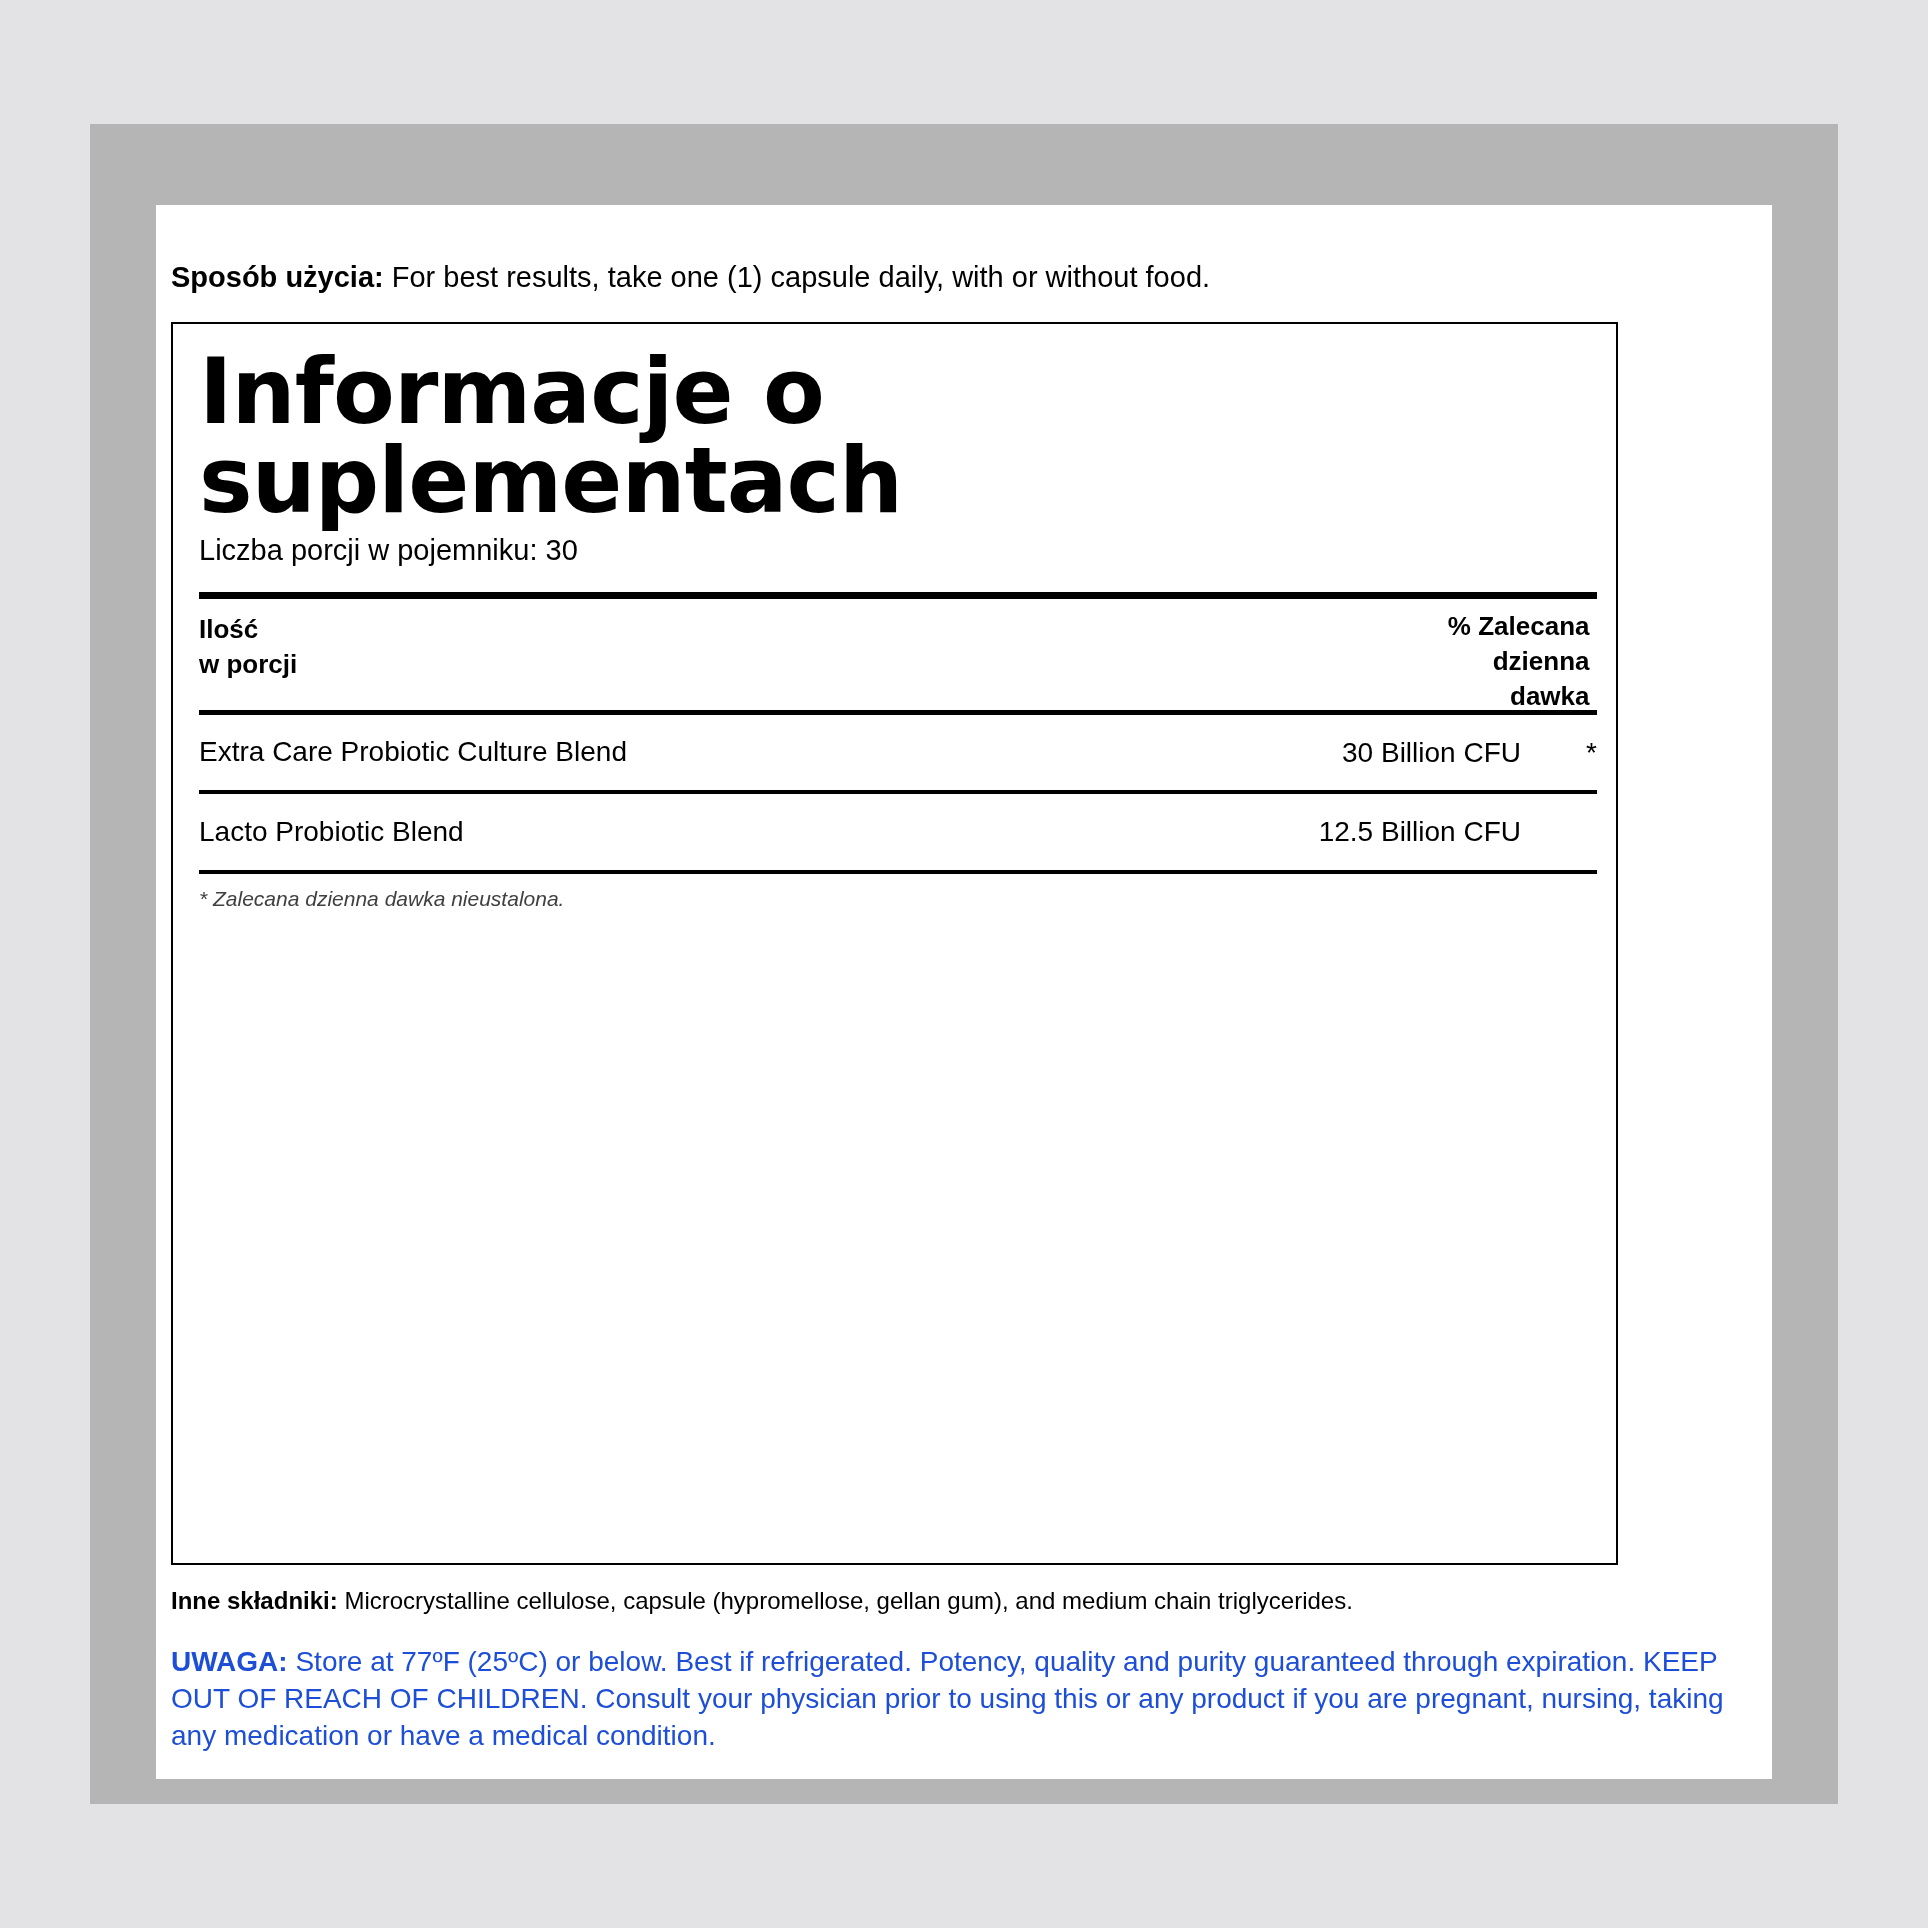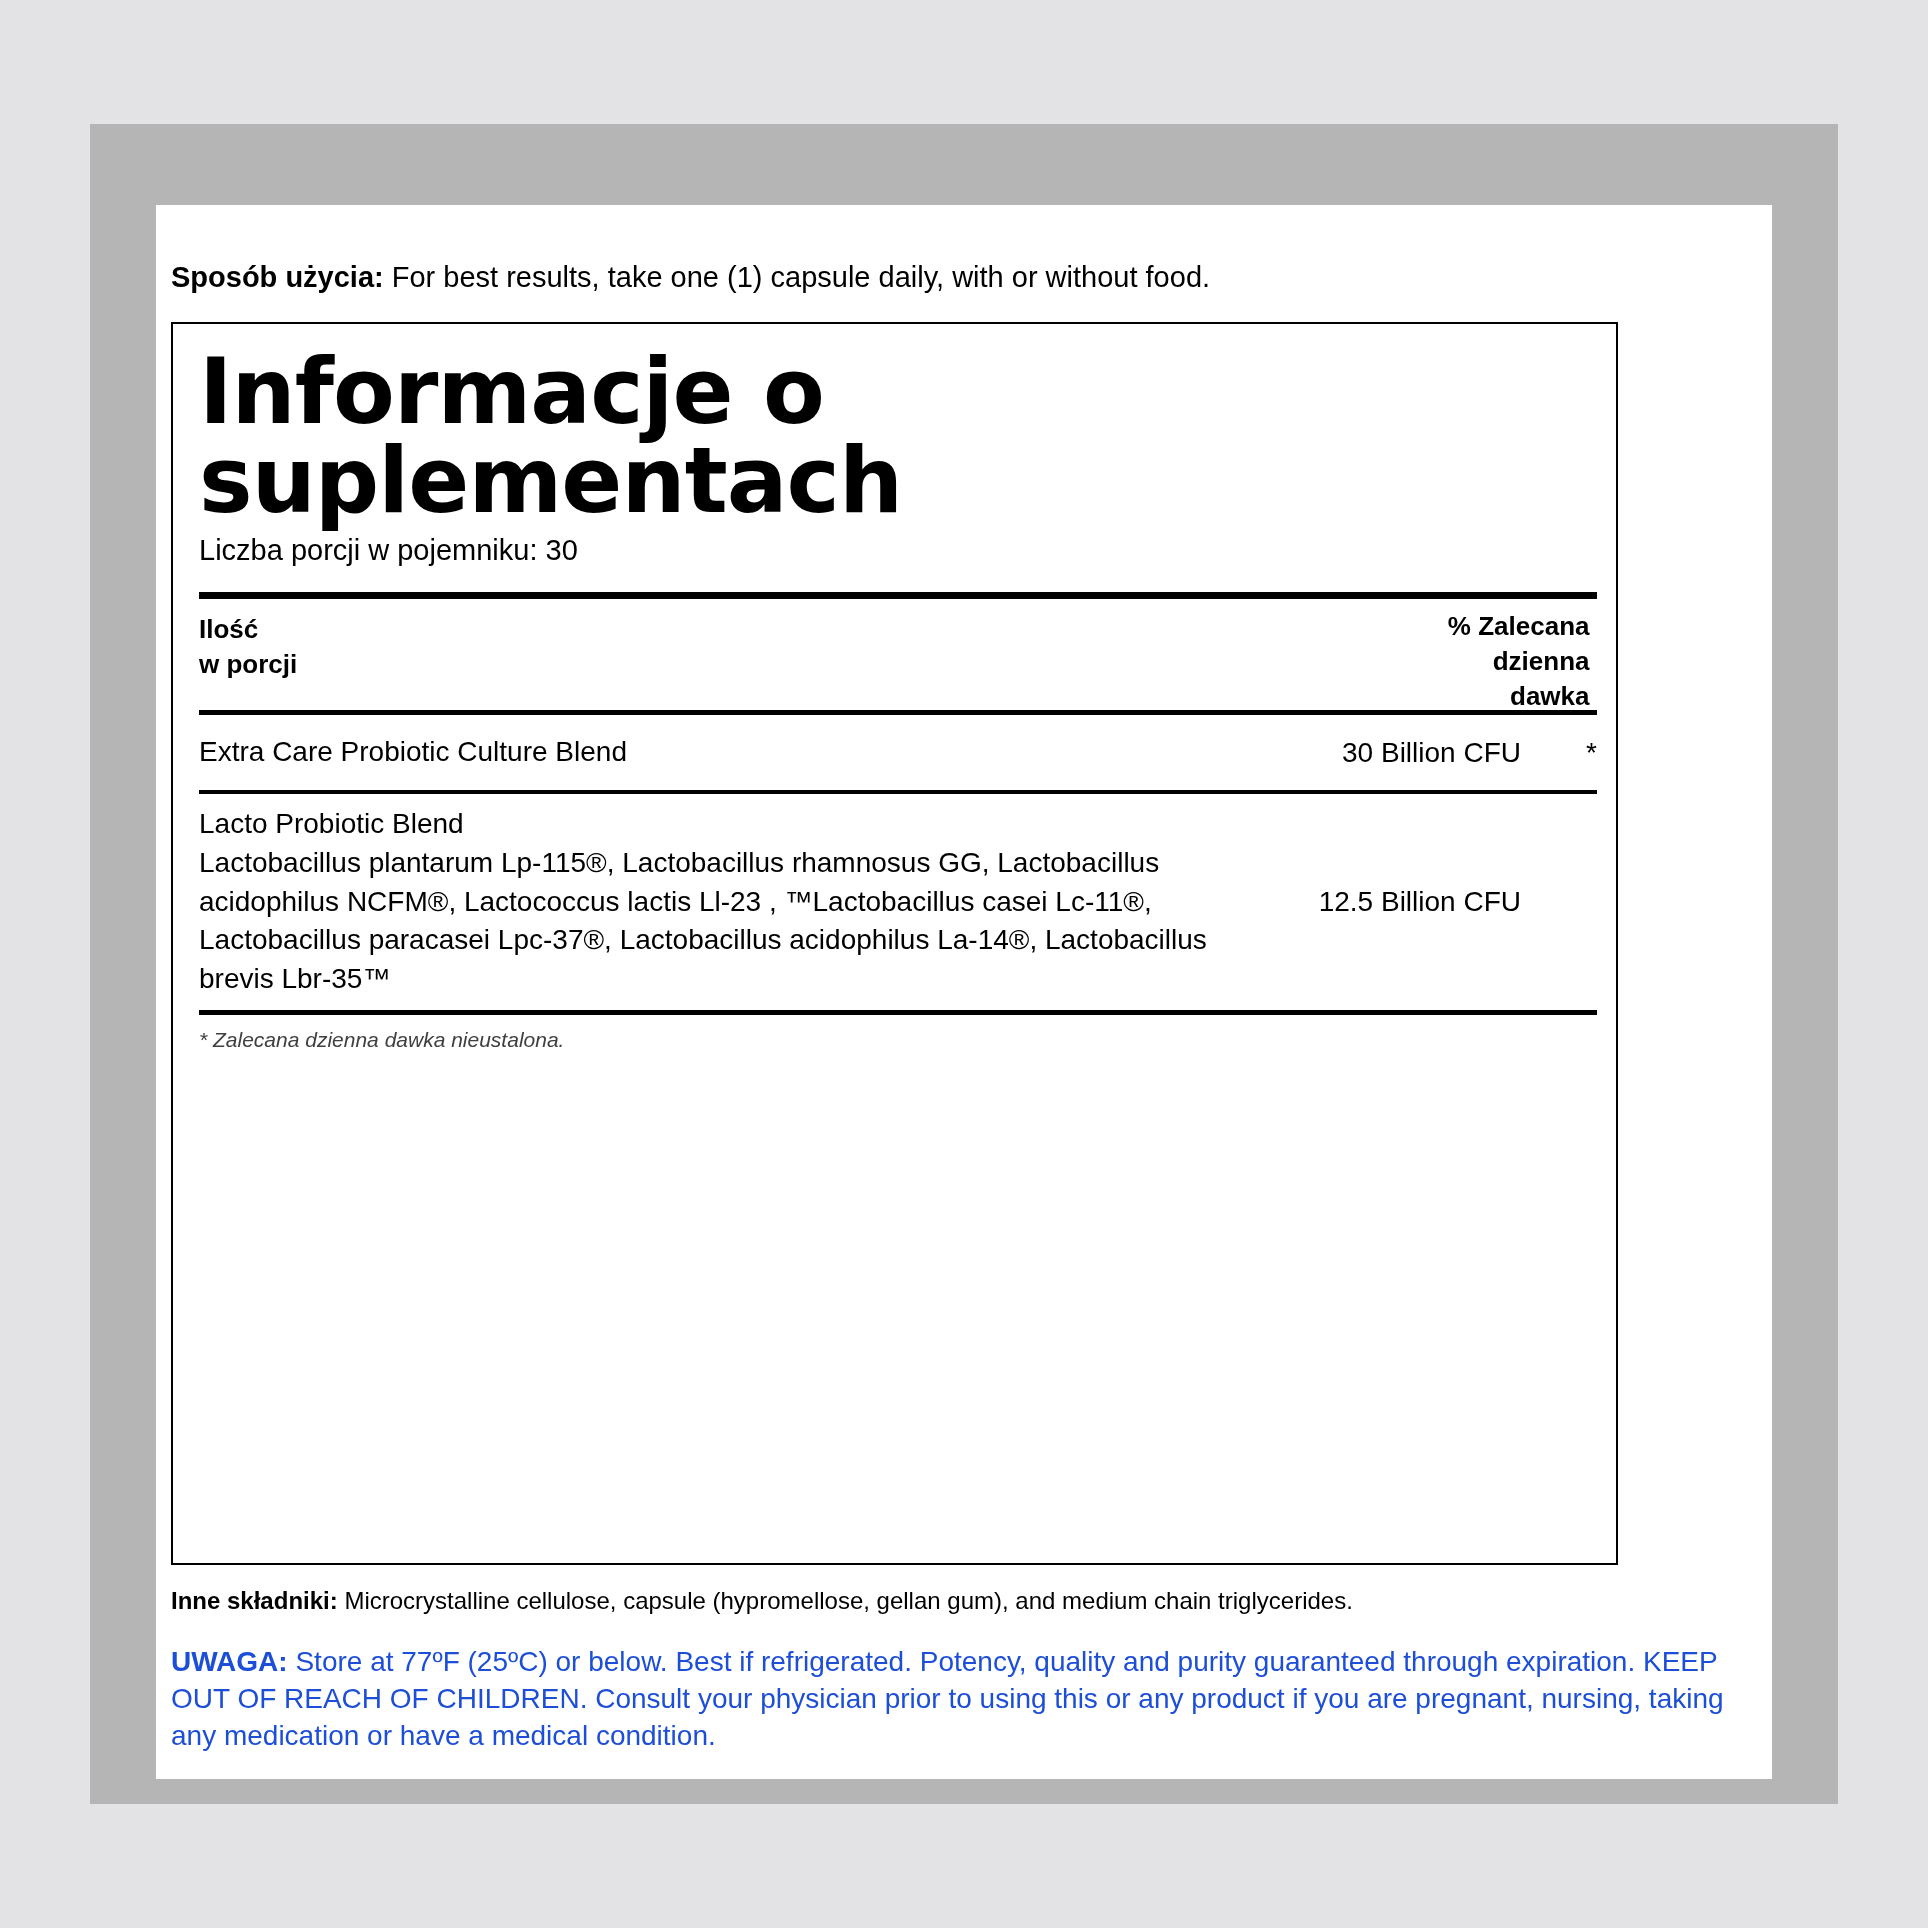--- a/index.html
+++ b/index.html
@@ -227,21 +227,20 @@
         </div>
 
         <div class="rule-thin"></div>
 
 
         <div class="rule-thin"></div>
 
         <div class="ing-row">
           <div class="ing-names">
             <span>Lacto Probiotic Blend</span>
-            <span class="sub">Lactobacillus plantarum Lp-115®, Lactobacillus rhamnosus GG, Lactobacillus acidophilus NCFM®, Lactococcus lactis Ll-23 , ™Lactobacillus casei Lc-11®, Lactobacillus paracasei Lpc-37®, Lactobacillus acidophilus La-14®, Lactobacillus brevis Lbr-35™</span>
           </div>
           <div class="ing-amount">12.5 Billion CFU</div>
           <div class="ing-dv"></div>
         </div>
 
         <div class="rule-med"></div>
 
         <div class="footnote">* Zalecana dzienna dawka nieustalona.</div>
 
       </div>

